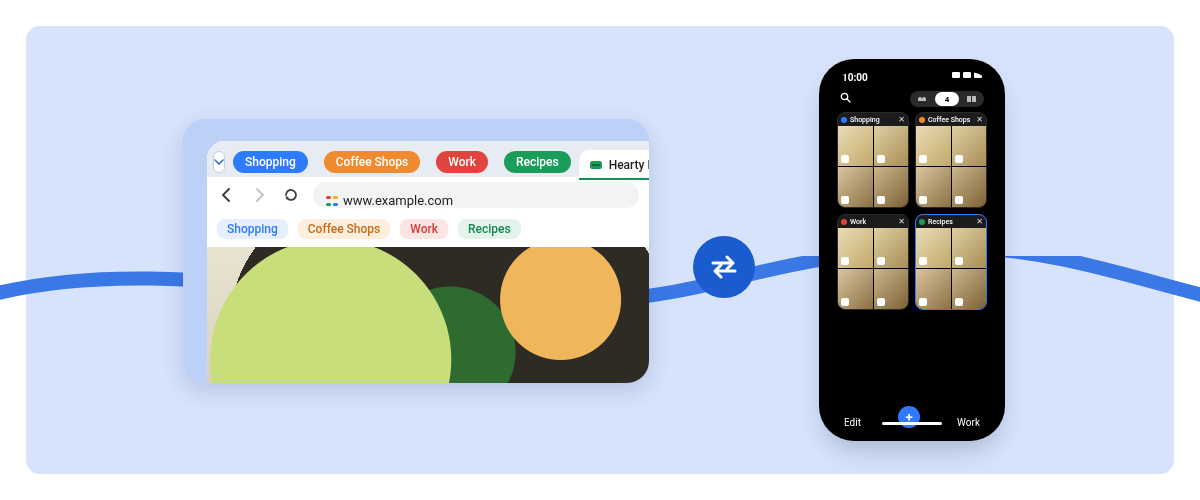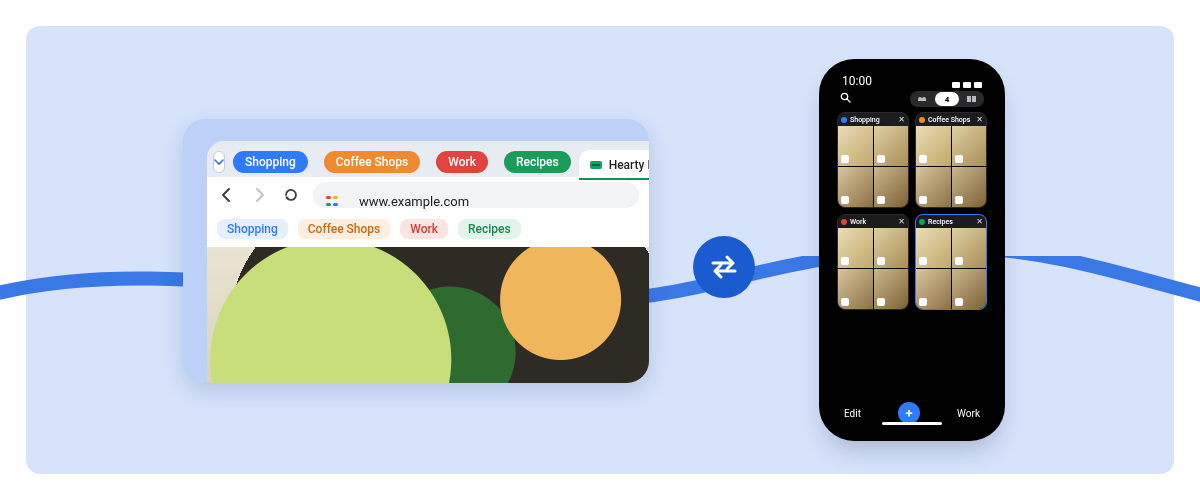--- a/index.html
+++ b/index.html
@@ -20,21 +20,21 @@
   .grp-tab{height:22px;border-radius:11px;padding:0 12px;font-size:12px;font-weight:500;color:#fff;display:flex;align-items:center;white-space:nowrap}
   .grp-sep{width:1px;height:16px;background:#c7ccd6}
   .open-tab{display:flex;align-items:center;gap:6px;background:#fff;border-top-left-radius:10px;border-top-right-radius:10px;
     height:30px;margin-top:6px;padding:0 14px 0 10px;font-size:12px;font-weight:500;color:#1f1f1f;
     box-shadow:inset 0 -2px 0 #149055;white-space:nowrap}
   .open-tab .favicon{width:14px;height:14px;border-radius:3px}
 
   .addr-bar{display:flex;align-items:center;gap:12px;padding:0 10px;height:36px;background:#fff}
   .nav-ico{width:20px;height:20px;display:flex;align-items:center;justify-content:center;color:#3c4043}
   .nav-ico.fwd{color:#bfc3c9}
-  .addr-field{flex:1;height:26px;background:#f1f3f4;border-radius:13px;display:flex;align-items:flex-start;gap:20px;padding:12px 12px;font-size:13px;color:#1f1f1f}
+  .addr-field{flex:1;height:26px;background:#f1f3f4;border-radius:13px;display:flex;align-items:flex-end;gap:4px;padding:0 12px;font-size:13px;color:#1f1f1f}
   .site-ico{display:flex;gap:2px}
 
   .bm-bar{display:flex;gap:10px;padding:6px 10px 8px;background:#fff}
   .bm{padding:3px 10px;border-radius:8px;font-size:12px;font-weight:500}
 
   .content-img{flex:1;height:150px;position:relative;overflow:hidden}
   .food{position:absolute;inset:0;
     background:
       radial-gradient(circle at 28% 75%, #c8de7a 0 120px, transparent 121px),
       radial-gradient(circle at 80% 35%, #efb65c 0 60px, transparent 61px),
@@ -45,21 +45,21 @@
 
   
   .sync-badge{position:absolute;left:667px;top:210px;width:62px;height:62px;border-radius:50%;background:#1a5bcf;display:flex;align-items:center;justify-content:center}
   .sync-badge svg{width:34px;height:34px}
 
   
   .phone{position:absolute;left:800px;top:40px;width:172px;height:368px;background:#000;border-radius:28px;
     box-shadow:0 0 0 7px #000,0 14px 26px rgba(30,50,90,.28)}
   .phone-inner{position:absolute;inset:6px;background:#000;border-radius:22px;overflow:hidden;display:flex;flex-direction:column}
 
-  .status-bar{height:16px;display:flex;justify-content:space-between;align-items:flex-end;padding:0 10px;color:#fff;font-size:12px;font-weight:400}
+  .status-bar{height:16px;display:flex;justify-content:space-between;align-items:flex-start;padding:0 10px;color:#fff;font-size:10px;font-weight:700}
   .status-r{display:flex;gap:3px}
   .sbar-ic{width:8px;height:6px;background:#fff;border-radius:1px}
 
   .tool-row{height:22px;display:flex;align-items:center;gap:6px;padding:0 8px}
   .tool-search{color:#fff;font-size:11px}
   .seg{display:flex;background:#2a2a2c;border-radius:9px;height:16px;overflow:hidden;margin-left:auto}
   .seg div{width:24px;display:flex;align-items:center;justify-content:center;font-size:8px;color:#bbb}
   .seg .on{background:#fff;color:#000;font-weight:700;border-radius:7px;margin:1px}
 
   .groups{flex:1;padding:2px 5px;display:grid;grid-template-columns:1fr 1fr;grid-auto-rows:96px;gap:6px}
@@ -70,21 +70,21 @@
   .grp-title{flex:1;color:#fff;font-size:7px;font-weight:500;white-space:nowrap;overflow:hidden;text-overflow:ellipsis}
   .grp-x{color:#ddd;font-size:8px}
   .thumbs{flex:1;display:grid;grid-template-columns:1fr 1fr;gap:1px;background:#000}
   .th{background:#bfb7a5;position:relative}
   .th:nth-child(1){background:linear-gradient(135deg,#e9dcb6,#c2a86a)}
   .th:nth-child(2){background:linear-gradient(135deg,#ddd0a4,#a98d55)}
   .th:nth-child(3){background:linear-gradient(135deg,#d9c59d,#8c7044)}
   .th:nth-child(4){background:linear-gradient(135deg,#cab78d,#7e6136)}
   .th::after{content:"";position:absolute;left:3px;bottom:3px;width:8px;height:8px;border-radius:2px;background:#fff}
 
-  .btm-row{height:30px;display:flex;align-items:center;justify-content:space-between;padding:0 12px;color:#fff;font-size:10px}
+  .btm-row{height:30px;display:flex;align-items:flex-end;justify-content:space-between;padding:0 12px;color:#fff;font-size:10px}
   .addbtn{width:22px;height:22px;border-radius:50%;background:#2e7bff;display:flex;align-items:center;justify-content:center;font-size:13px;font-weight:700;color:#fff}
   .home-ind{position:absolute;bottom:3px;left:50%;transform:translateX(-50%);width:60px;height:3px;border-radius:2px;background:#fff}
 
   
   .c-blue{background:#2e7bff}.c-orange{background:#ef8a2f}.c-red{background:#e0443e}.c-green{background:#1a9d5b}
   .t-blue{color:#2e7bff;background:#e6efff}.t-orange{color:#c86a17;background:#fdeedd}
   .t-red{color:#d23c36;background:#fce4e3}.t-green{color:#188850;background:#e1f3ea}
 </style>
 </head>
 <body>

